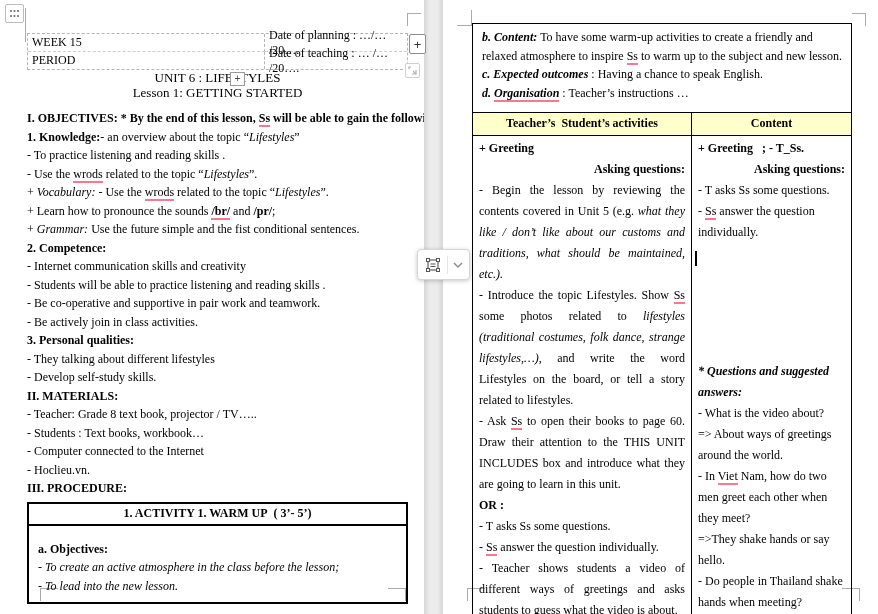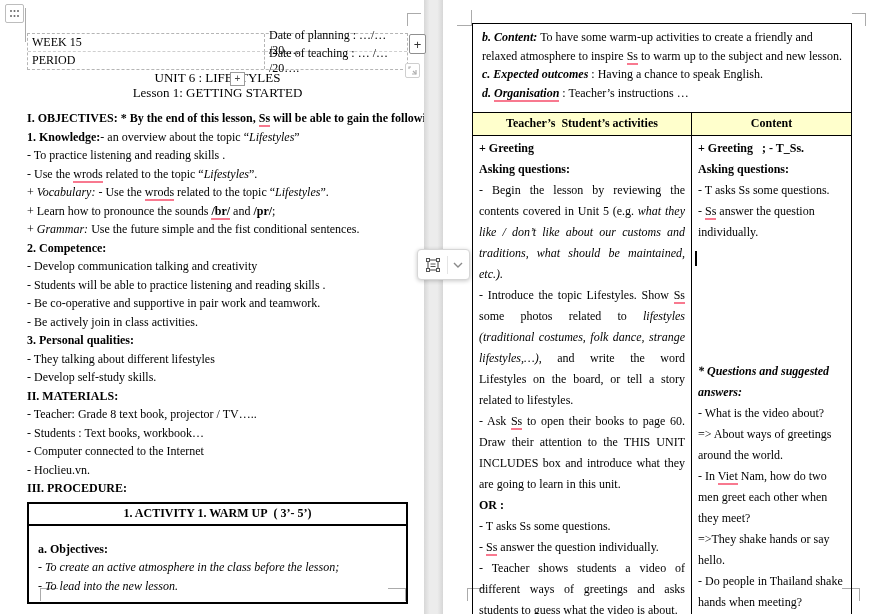--- a/index.html
+++ b/index.html
@@ -27,21 +27,21 @@
   .title:first-of-type{margin-top:3px;}
   .anchor-plus{position:absolute;left:203px;top:49px;width:13px;height:12px;background:#fff;
     border:1px solid #9a9a9a;font:10px/12px "Liberation Sans",sans-serif;text-align:center;color:#444;}
 
   .p1-body{margin-top:9px;}
   .p1-body .para,.wu-body .para{white-space:nowrap;overflow:visible;}
   .para{font-size:12px;line-height:18.5px;}
   .r-b{font-weight:700;}
   .r-i{font-style:italic;}
   .r-u{border-bottom:2px solid #f8798f;padding-bottom:0px;}
-  .center{text-align:left;}
+  .center{text-align:right;}
   .just{text-align:justify;}
   .spacer{height:118px;}
 
   .wu-table{margin-top:4px;border:2px solid #000;}
   .wu-header{border-bottom:2px solid #000;text-align:center;font-weight:700;font-size:12px;padding:2px 0 3px;}
   .wu-body{padding:14px 9px 7px;}
 
   
   .topbox{position:absolute;left:29px;top:23px;width:380px;height:89px;border:1px solid #000;
     border-bottom:none;box-sizing:border-box;padding:4px 9px 0;}
@@ -99,21 +99,21 @@
 
       <div class="p1-body">
           <div class="para"><span class="r-b">I. OBJECTIVES: * By the end of this lesson, </span><span class="r-b r-u">Ss</span><span class="r-b"> will be able to gain the following:</span></div>
           <div class="para"><span class="r-b">1. Knowledge:</span><span>- an overview about the topic “</span><span class="r-i">Lifestyles</span><span>”</span></div>
           <div class="para"><span>- To practice listening and reading skills .</span></div>
           <div class="para"><span>- Use the </span><span class="r-u">wrods</span><span> related to the topic “</span><span class="r-i">Lifestyles</span><span>”.</span></div>
           <div class="para"><span>+ </span><span class="r-i">Vocabulary:</span><span> - Use the </span><span class="r-u">wrods</span><span> related to the topic “</span><span class="r-i">Lifestyles</span><span>”.</span></div>
           <div class="para"><span>+ Learn how to pronounce the sounds </span><span class="r-b r-u">/br/</span><span> and </span><span class="r-b">/pr/</span><span>;</span></div>
           <div class="para"><span>+ </span><span class="r-i">Grammar:</span><span> Use the future simple and the fist conditional sentences.</span></div>
           <div class="para"><span class="r-b">2. Competence:</span></div>
-          <div class="para"><span>- Develop communication talking and creativity</span></div>
+          <div class="para"><span>- Internet communication skills and creativity</span></div>
           <div class="para"><span>- Students will be able to practice listening and reading skills .</span></div>
           <div class="para"><span>- Be co-operative and supportive in pair work and teamwork.</span></div>
           <div class="para"><span>- Be actively join in class activities.</span></div>
           <div class="para"><span class="r-b">3. Personal qualities:</span></div>
           <div class="para"><span>- They talking about different lifestyles</span></div>
           <div class="para"><span>- Develop self-study skills.</span></div>
           <div class="para"><span class="r-b">II. MATERIALS:</span></div>
           <div class="para"><span>- Teacher: Grade 8 text book, projector / TV…..</span></div>
           <div class="para"><span>- Students : Text books, workbook…</span></div>
           <div class="para"><span>- Computer connected to the Internet</span></div>

